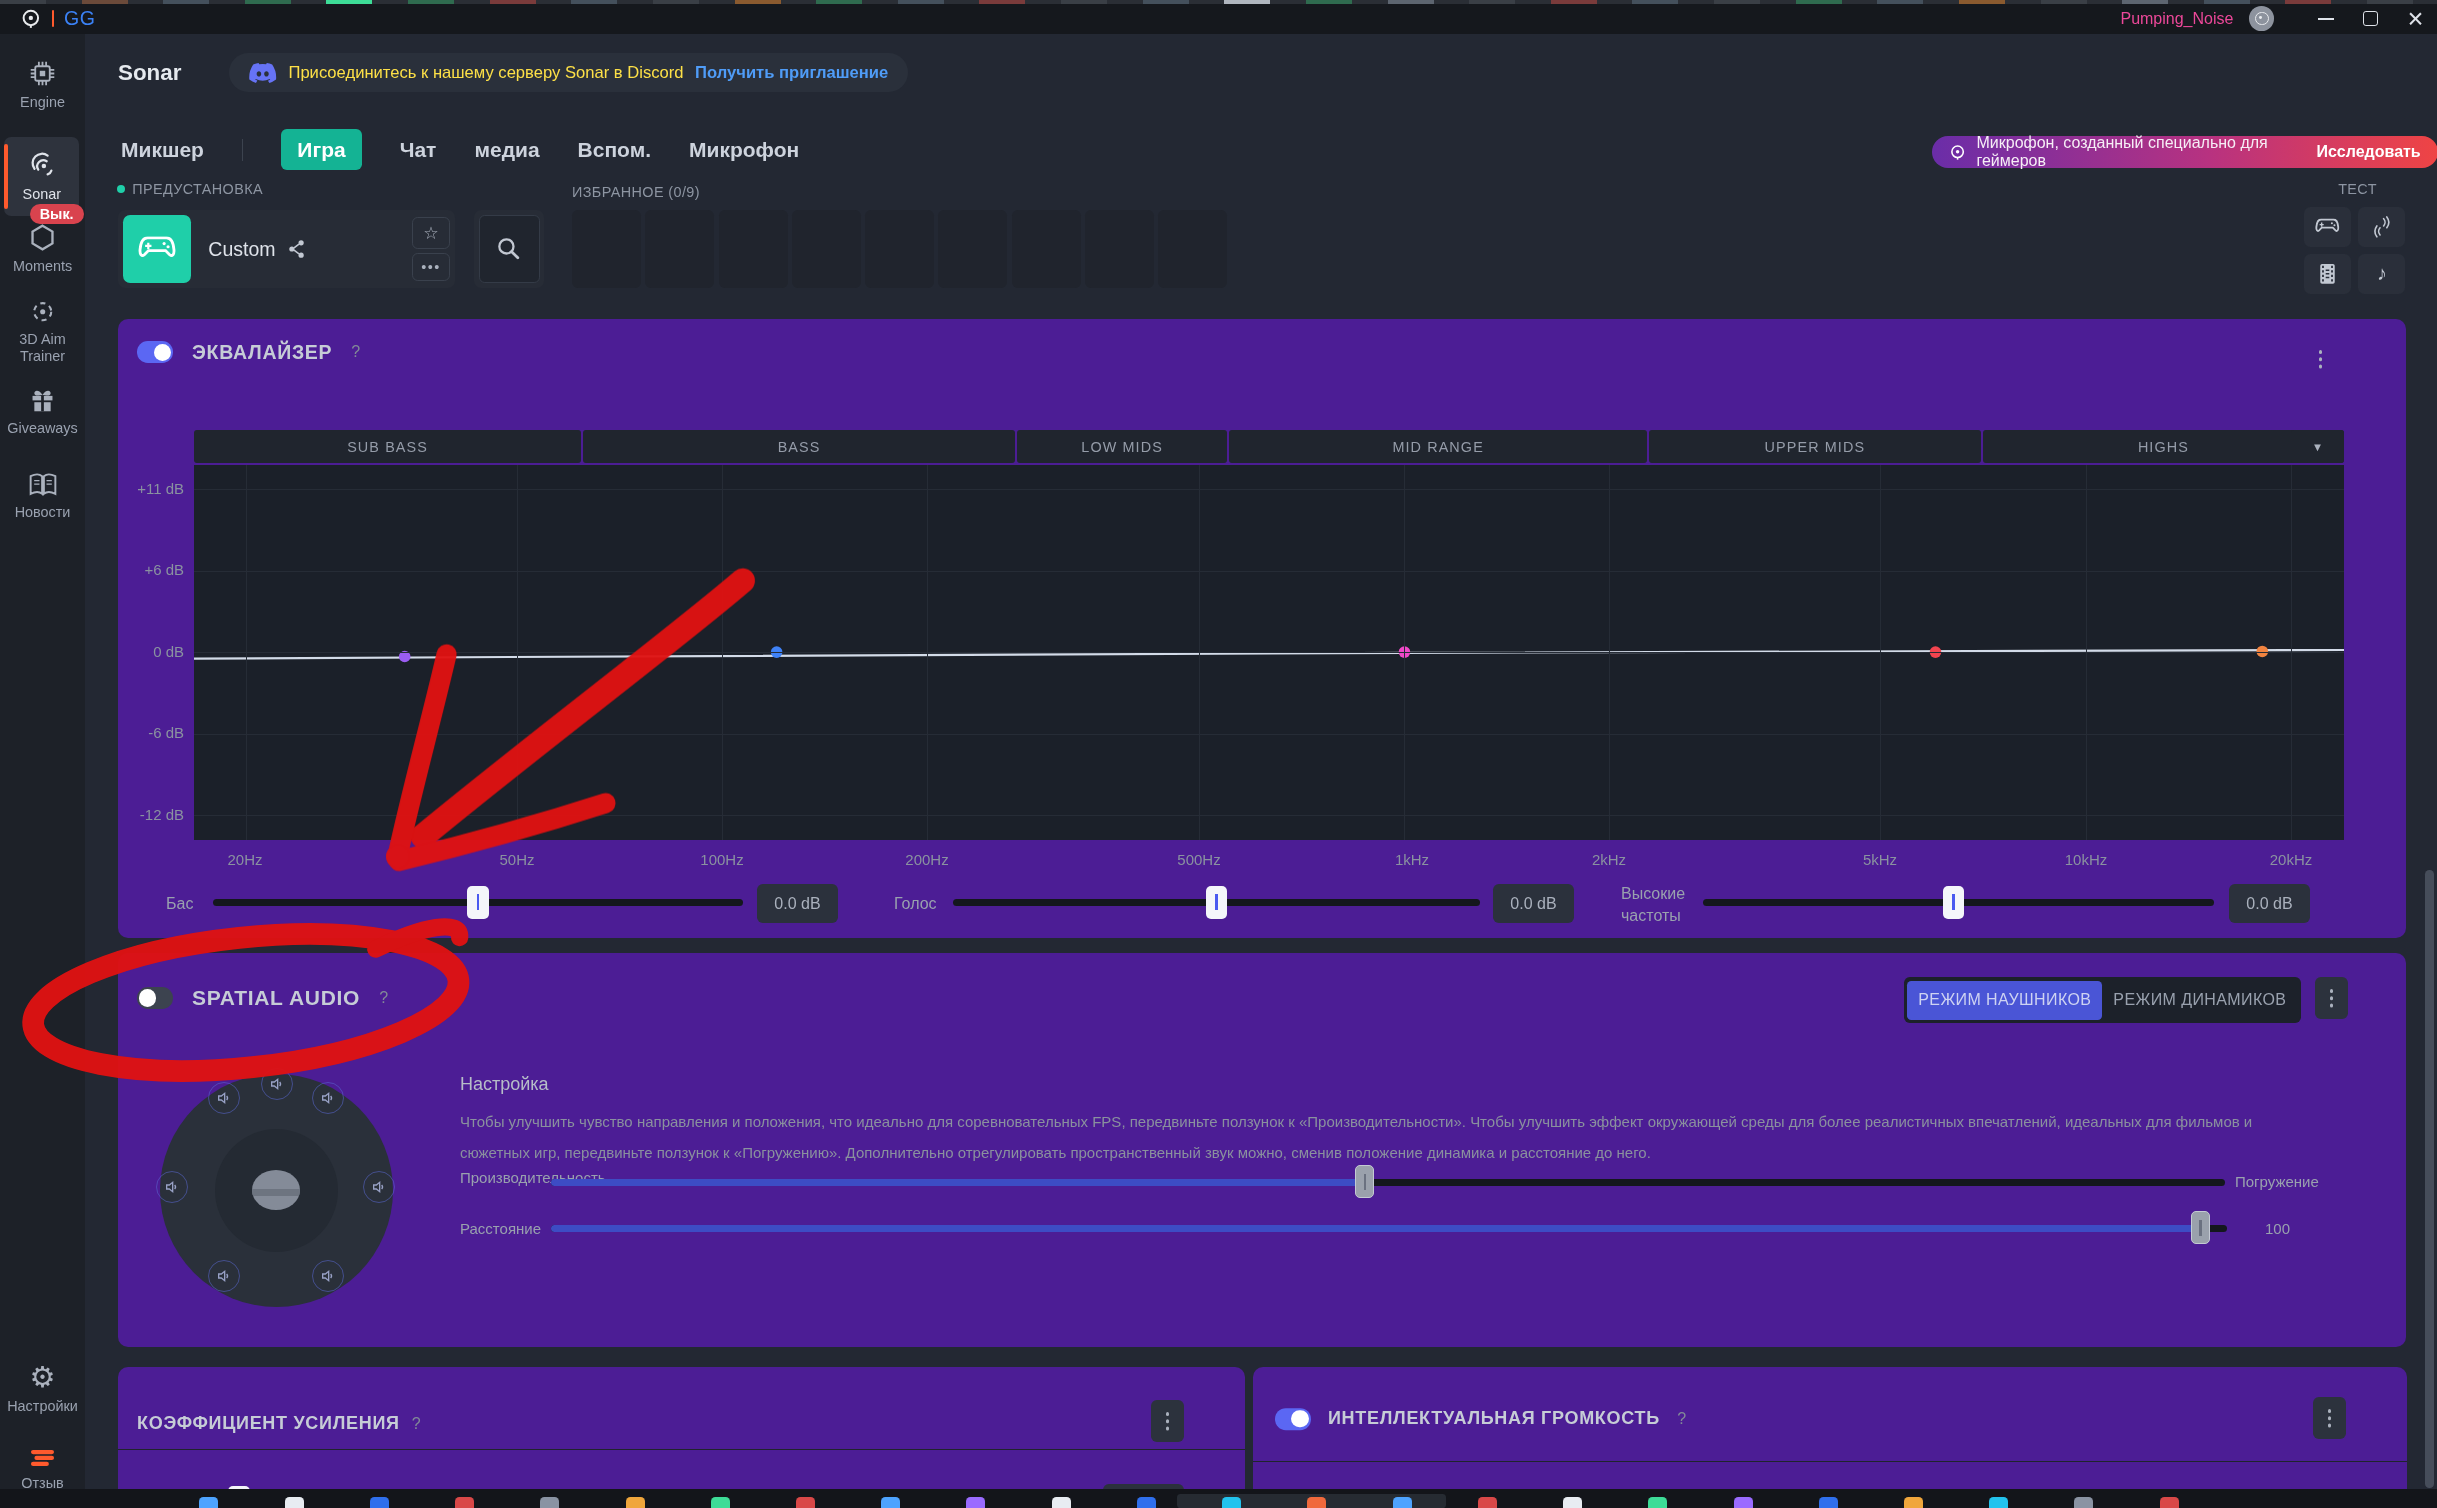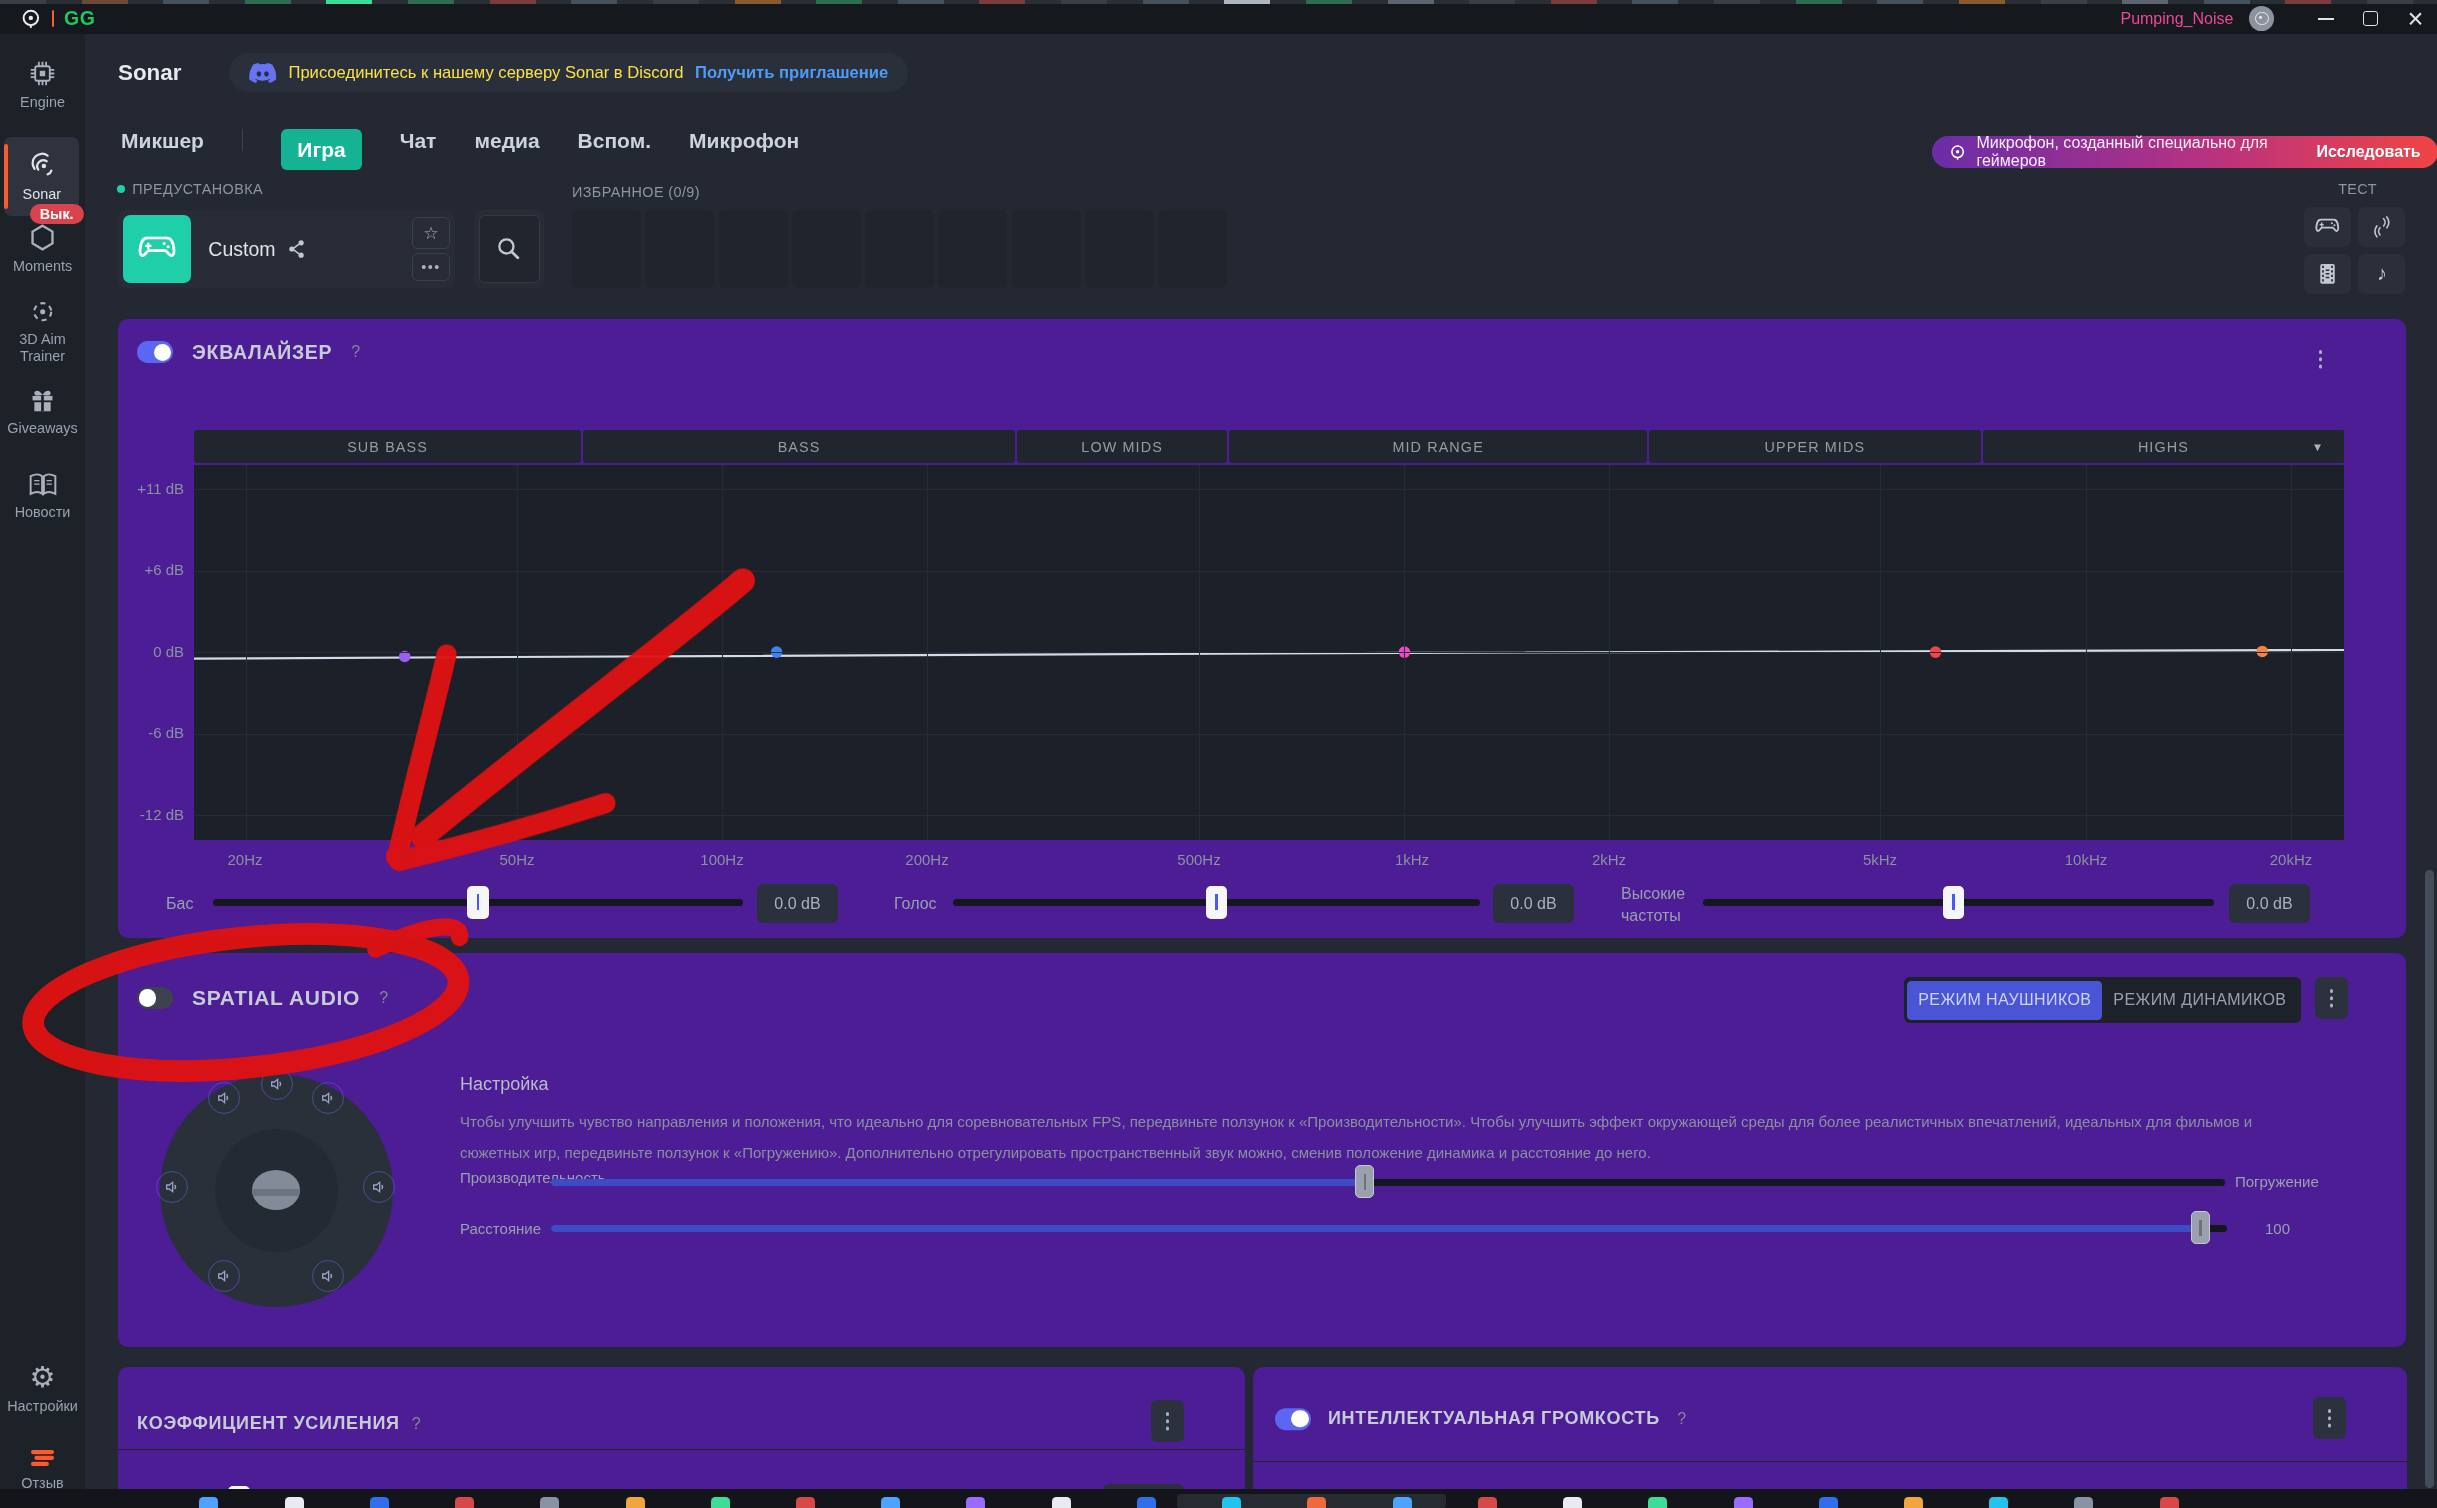--- a/index.html
+++ b/index.html
@@ -6,21 +6,21 @@
   body{width:2438px;height:1508px;overflow:hidden;background:#232833;
        font-family:"Liberation Sans",sans-serif;color:#c7cdd8;position:relative}
   .abs{position:absolute}
   
   #top-strip{position:absolute;left:0;top:0;width:2438px;height:3.6px;background:#2a2e35;overflow:hidden;z-index:5}
   .ts-seg{position:absolute;top:0;width:46px;height:3.6px}
   
   #titlebar{position:absolute;left:0;top:3.6px;width:2438px;height:30px;background:#15181d;display:flex;align-items:center;z-index:6}
   .tb-left{display:flex;align-items:center;gap:10px;margin-left:20px}
   .tb-divider{width:2.2px;height:17.3px;background:#ff5a2d;border-radius:1.4px}
-  .tb-gg{font-weight:bold;font-size:19.5px;color:#22c55e;letter-spacing:0.7px}
+  .tb-gg{font-weight:normal;font-size:19.5px;color:#3b82f6;letter-spacing:0.7px}
   .tb-right{margin-left:auto;display:flex;align-items:center;gap:0}
   .tb-title{font-size:16px;color:#ec4899;margin-right:16px}
   .tb-avatar{width:24.6px;height:24.6px;border-radius:50%;background:#8d939e;display:flex;align-items:center;justify-content:center;margin-right:29px}
   .tb-avatar i{display:block;width:11.6px;height:11.6px;border:1.4px solid #e9ebee;border-radius:50%;position:relative}
   .tb-avatar i::after{content:"";position:absolute;left:2.9px;top:2.9px;width:2.9px;height:2.9px;border-radius:50%;background:#e9ebee}
   .winbtn{width:45px;height:30px;display:flex;align-items:center;justify-content:center;background:none;border:none;cursor:pointer;color:#dfe3ea}
   .winbtn .minus{width:16px;height:2.2px;background:#dfe3ea}
   .winbtn .maxbox{width:13.7px;height:13.7px;border:1.8px solid #dfe3ea;border-radius:2.9px}
   .winbtn.close{font-size:27.4px;line-height:27.4px;font-weight:300}
   
@@ -30,21 +30,21 @@
   .sb-item svg{color:#aab1bd}
   .sb-item.active{left:4.3px;width:75px;background:#2e333d;border-radius:7.2px;padding:13px 0;box-sizing:border-box}
   .sb-item.active::before{content:"";position:absolute;left:0;top:7.2px;bottom:7.2px;width:3.6px;background:#ff5a2d;border-radius:2.2px}
   .sb-badge{position:absolute;background:#d9434e;color:#fff;font-size:14.4px;font-weight:bold;padding:2.2px 10px;border-radius:11.6px;z-index:5}
   
   #main{position:absolute;left:85px;top:34px;width:2353px;height:1455px;background:#232833}
   .page-title{font-size:22.4px;font-weight:bold;color:#e6eaef}
   .discord-pill{display:flex;align-items:center;gap:11.6px;height:39px;background:#2a303b;border-radius:19.5px;padding:0 20px}
   .discord-pill .txt{font-size:16.6px;color:#fde047}
   .discord-pill .lnk{font-size:16.6px;font-weight:bold;color:#4f9cf7;cursor:pointer}
-  .tabs{display:flex;gap:38px}
+  .tabs{display:flex;align-items:center;gap:38px}
   .tab{font-size:21px;font-weight:bold;color:#cdd3dd;cursor:pointer}
   .tab.active{background:#14b394;color:#fff;padding:8.7px 16px;border-radius:5.8px}
   .tab-div{width:1.4px;height:21.7px;background:#3c434f}
   .promo{display:flex;align-items:center;gap:10px;height:32px;border-radius:16px;padding:0 17.3px;
          background:linear-gradient(90deg,#6a2da8,#b83280 55%,#ef4444);cursor:pointer}
   .promo .ptxt{font-size:16px;color:#f6eef6}
   .promo .pcta{font-size:16px;font-weight:bold;color:#fff;cursor:pointer}
   .sec-label{font-size:14.4px;color:#8d95a2;letter-spacing:0.4px;display:flex;align-items:center;gap:7.2px}
   .sec-label .dot{width:8px;height:8px;border-radius:50%;background:#1fcfa9}
   .card{background:#272c36;border-radius:7.2px}

